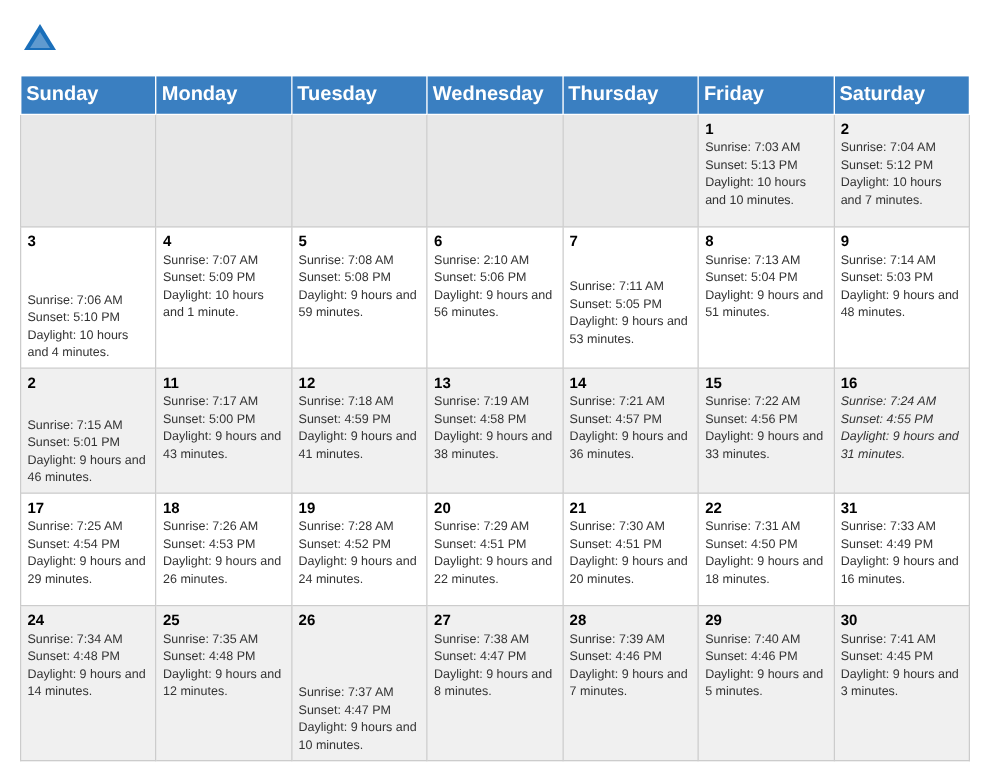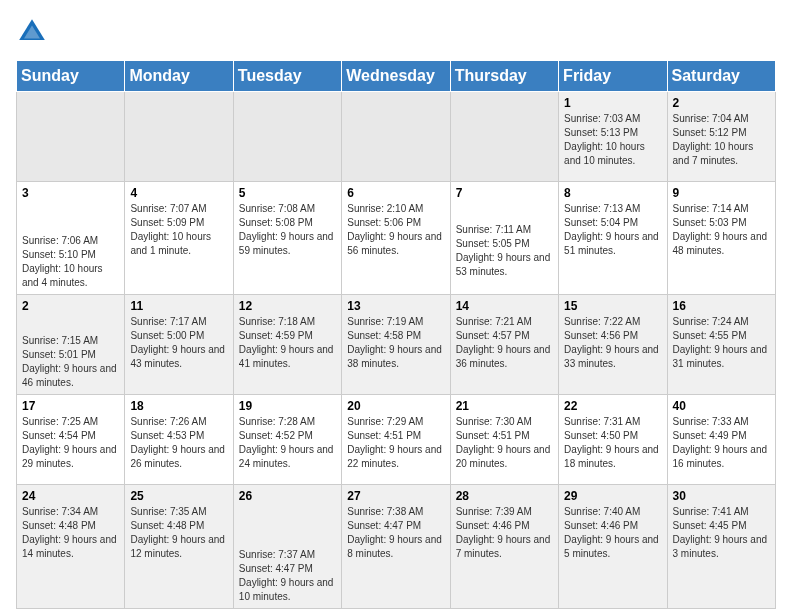--- a/index.html
+++ b/index.html
@@ -209,21 +209,21 @@
 Daylight: 9 hours and 36 minutes.</div>
         </td>
         <td>
           <span class="day-num">15</span>
           <div class="day-info" style="white-space: pre-line;">Sunrise: 7:22 AM
 Sunset: 4:56 PM
 Daylight: 9 hours and 33 minutes.</div>
         </td>
         <td>
           <span class="day-num">16</span>
-          <div class="day-info" style="white-space: pre-line;">Sunrise: 7:24 AM
+          <div class="day-info" style="white-space: pre-line; font-style: italic;">Sunrise: 7:24 AM
 Sunset: 4:55 PM
 Daylight: 9 hours and 31 minutes.</div>
         </td>
       </tr>
       <tr>
         <td>
           <span class="day-num">17</span>
           <div class="day-info" style="white-space: pre-line;">Sunrise: 7:25 AM
 Sunset: 4:54 PM
 Daylight: 9 hours and 29 minutes.</div>
@@ -252,21 +252,21 @@
 Sunset: 4:51 PM
 Daylight: 9 hours and 20 minutes.</div>
         </td>
         <td>
           <span class="day-num">22</span>
           <div class="day-info" style="white-space: pre-line;">Sunrise: 7:31 AM
 Sunset: 4:50 PM
 Daylight: 9 hours and 18 minutes.</div>
         </td>
         <td>
-          <span class="day-num">40</span>
+          <span class="day-num">31</span>
           <div class="day-info" style="white-space: pre-line;">Sunrise: 7:33 AM
 Sunset: 4:49 PM
 Daylight: 9 hours and 16 minutes.</div>
         </td>
       </tr>
       <tr class="row-shaded">
         <td>
           <span class="day-num">24</span>
           <div class="day-info" style="white-space: pre-line;">Sunrise: 7:34 AM
 Sunset: 4:48 PM

